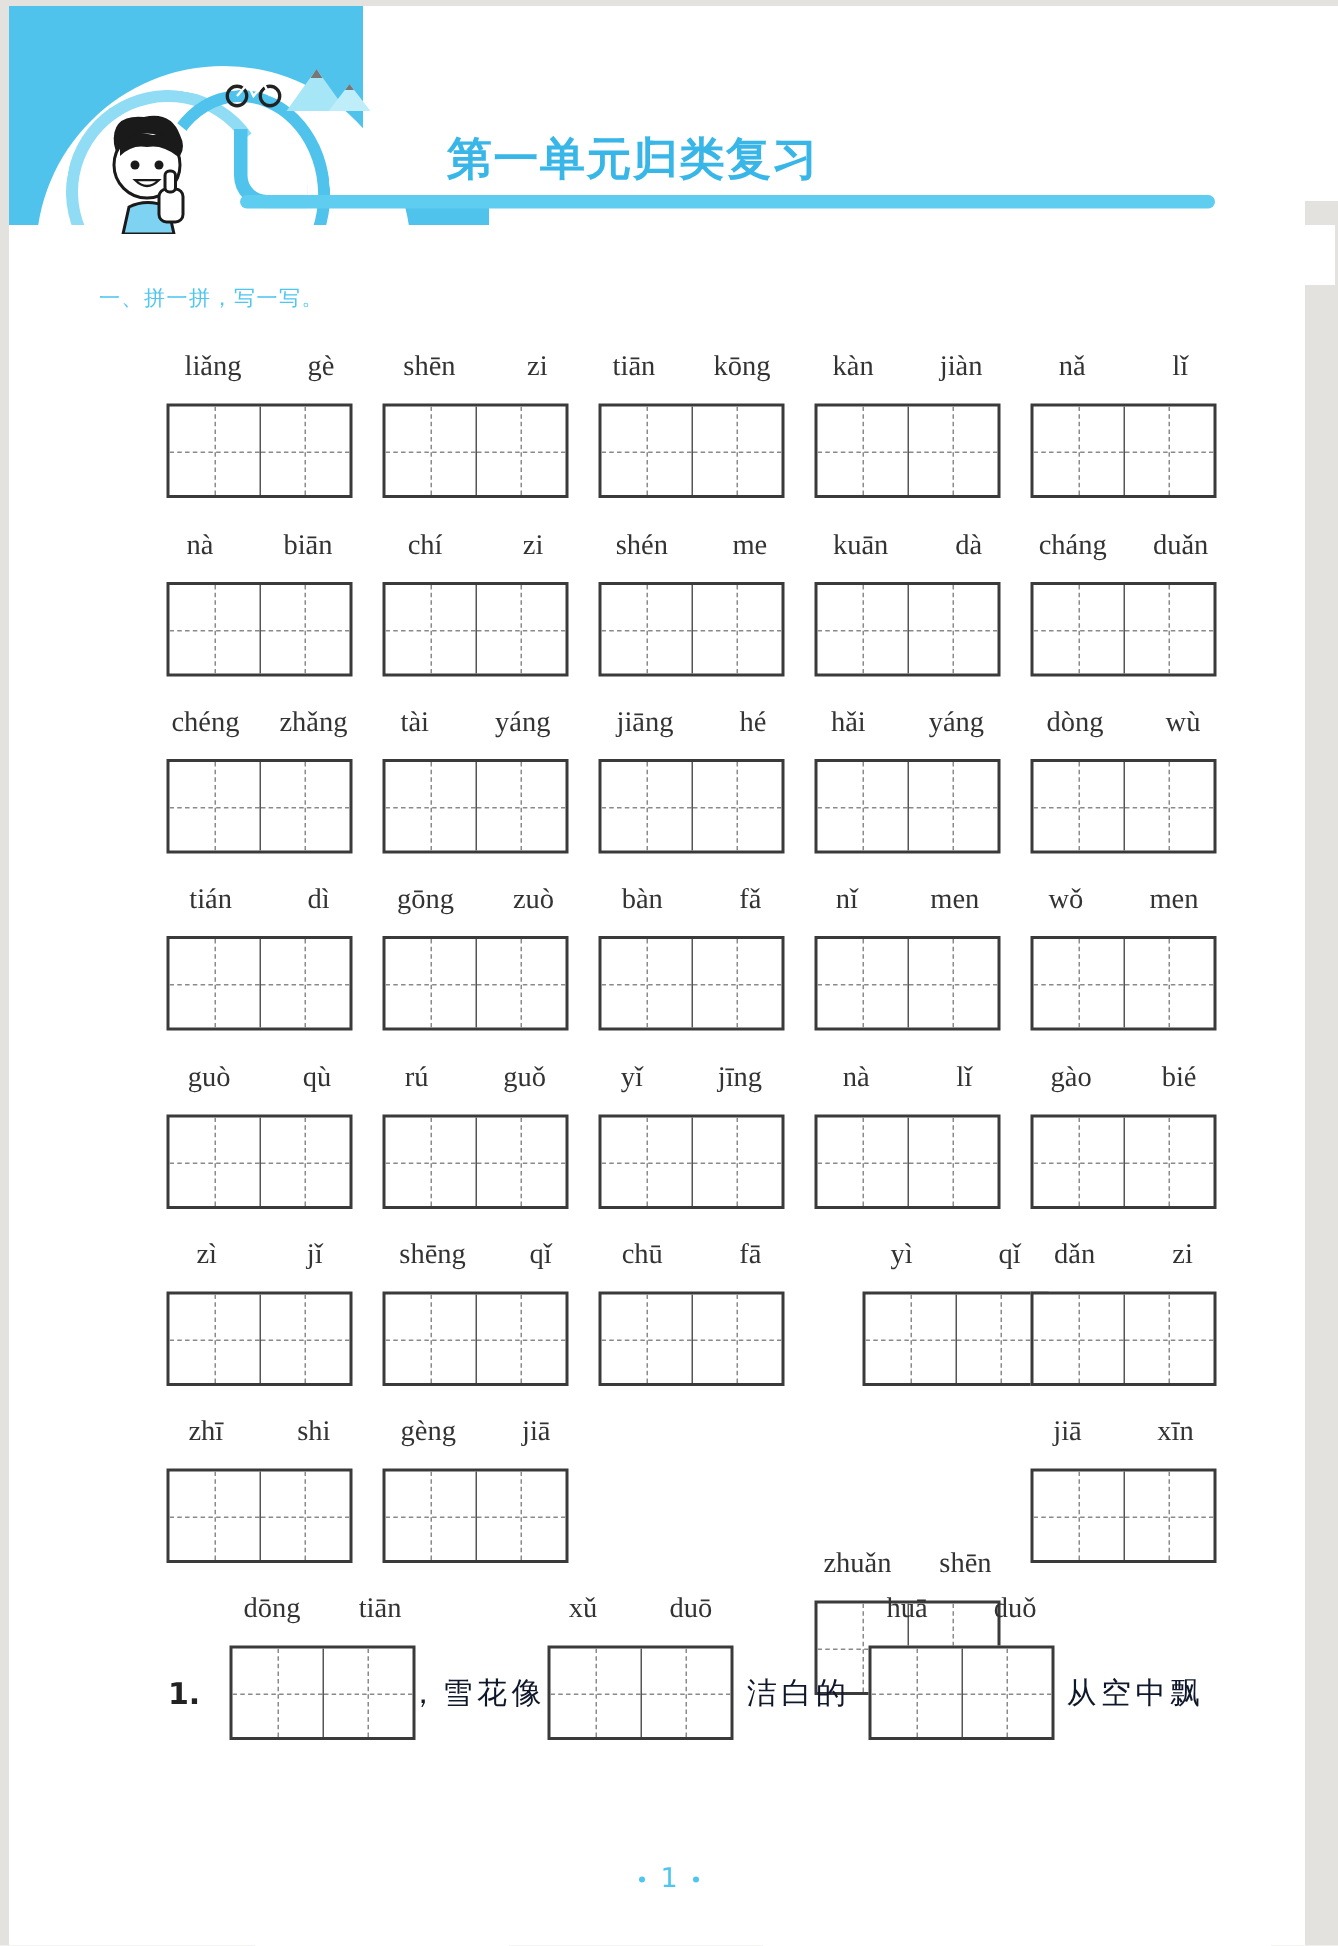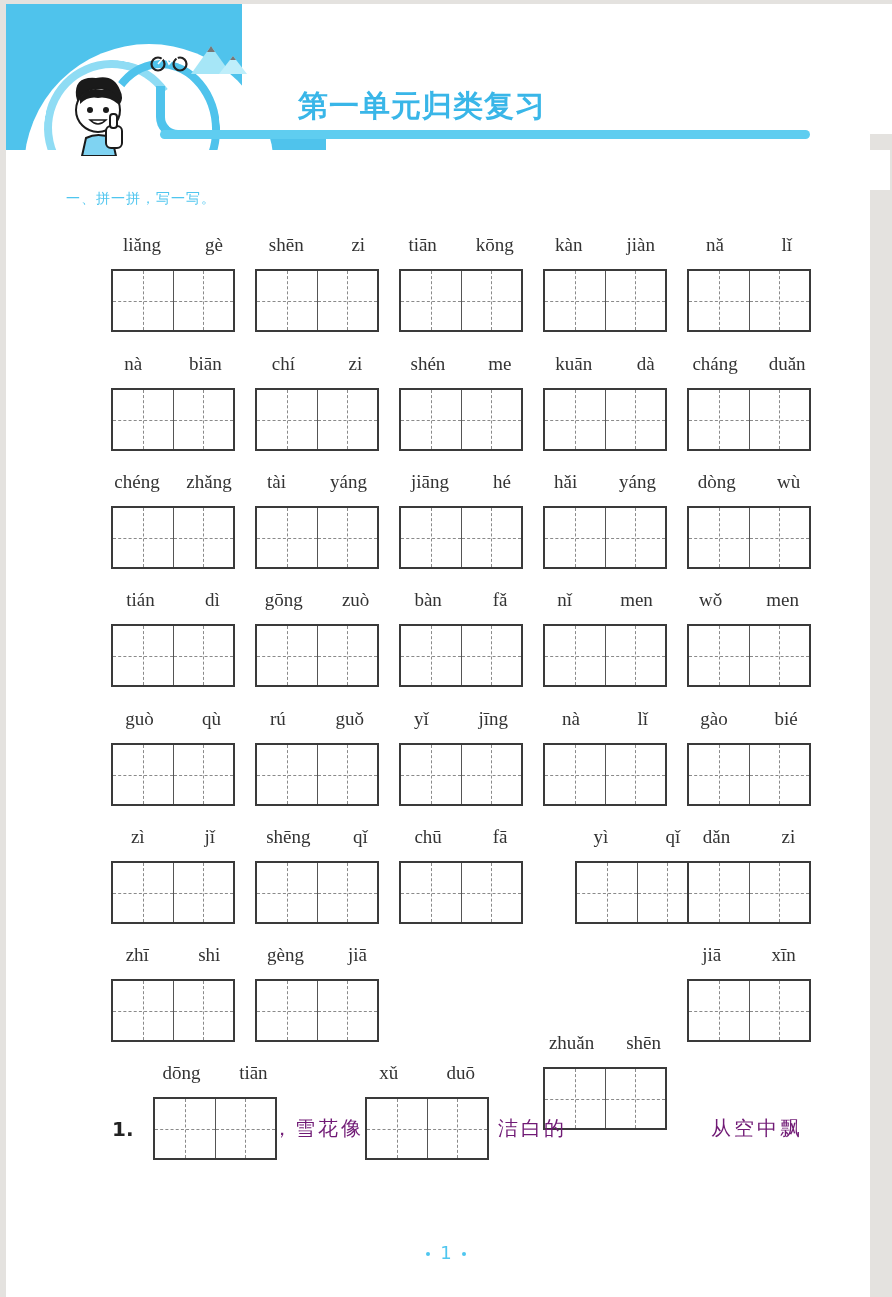--- a/index.html
+++ b/index.html
@@ -96,21 +96,21 @@
   .cell::after {
     content: ""; position: absolute; top: 50%; left: 0; right: 0;
     border-top: 1px dashed #8a8a8a;
   }
 
   
   .sentence-num {
     position: absolute; left: 106px; top: 1113px; font-size: 20px; font-weight: bold; color: #222;
   }
   .sent-text {
-    position: absolute; font-size: 20px; color: #701a75; letter-spacing: 3px; white-space: nowrap;
+    position: absolute; font-size: 20px; color: #0f172a; letter-spacing: 3px; white-space: nowrap;
     font-family: Liberation Mono, monospace;
   }
   .page-num {
     position: absolute; left: 405px; top: 1238px; width: 70px; text-align: center;
     color: #4fc6ef; font-size: 18px; white-space: nowrap;
   }
   .page-num .dot { display: inline-block; width: 4px; height: 4px; background: #4fc6ef; border-radius: 50%; vertical-align: middle; margin: 0 10px; }
 </style>
 </head>
 <body>
@@ -526,18 +526,28 @@
         <span>xǔ</span>
         <span>duō</span>
       </div>
     <div class="box">
         <div class="cell"></div>
         <div class="cell"></div>
       </div>
   </div>
   <div class="sent-text" style="left:492px; top:1111px;">洁白的</div>
 
+  <div class="item" style="left:573px; top:1057px;">
+    <div class="pinyin">
+        <span>huā</span>
+        <span>duǒ</span>
+      </div>
+    <div class="box">
+        <div class="cell"></div>
+        <div class="cell"></div>
+      </div>
+  </div>
   <div class="sent-text" style="left:705px; top:1111px;">从空中飘</div>
 
   <div class="page-num">
     <span class="dot"></span><span>1</span><span class="dot"></span>
   </div>
 </div>
 
 </body></html>

